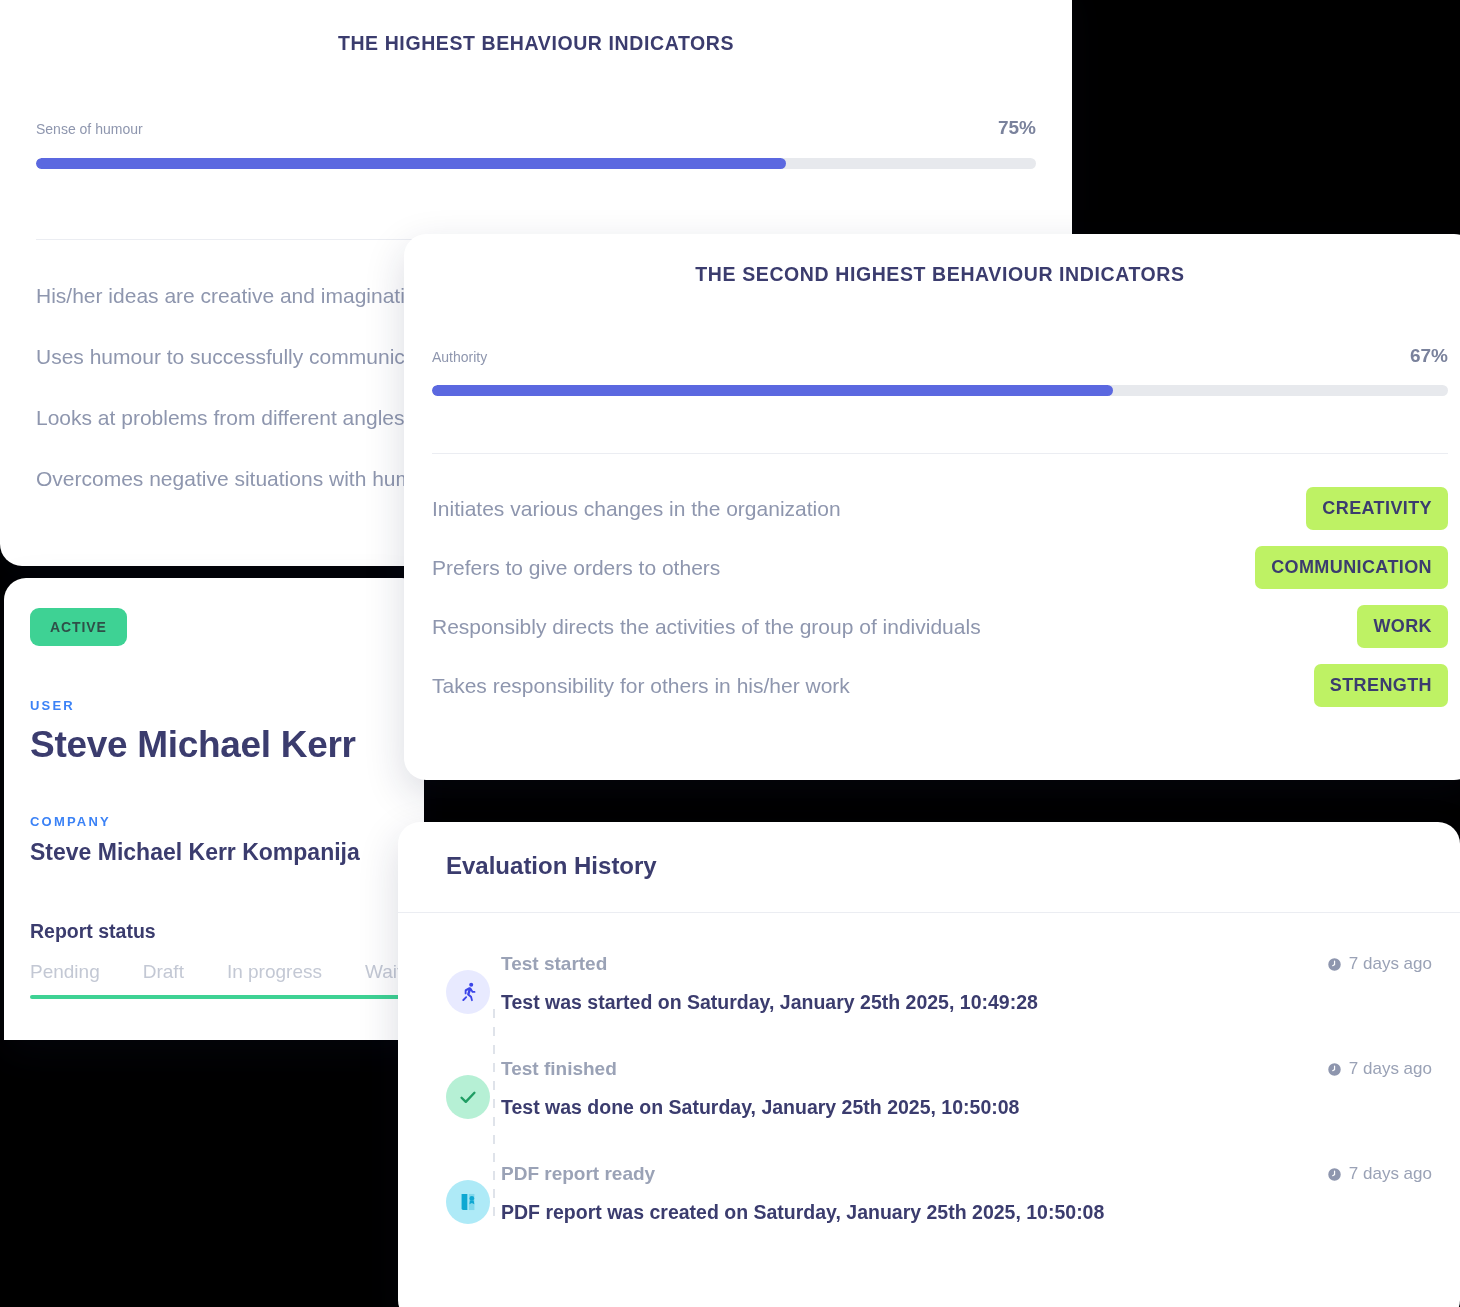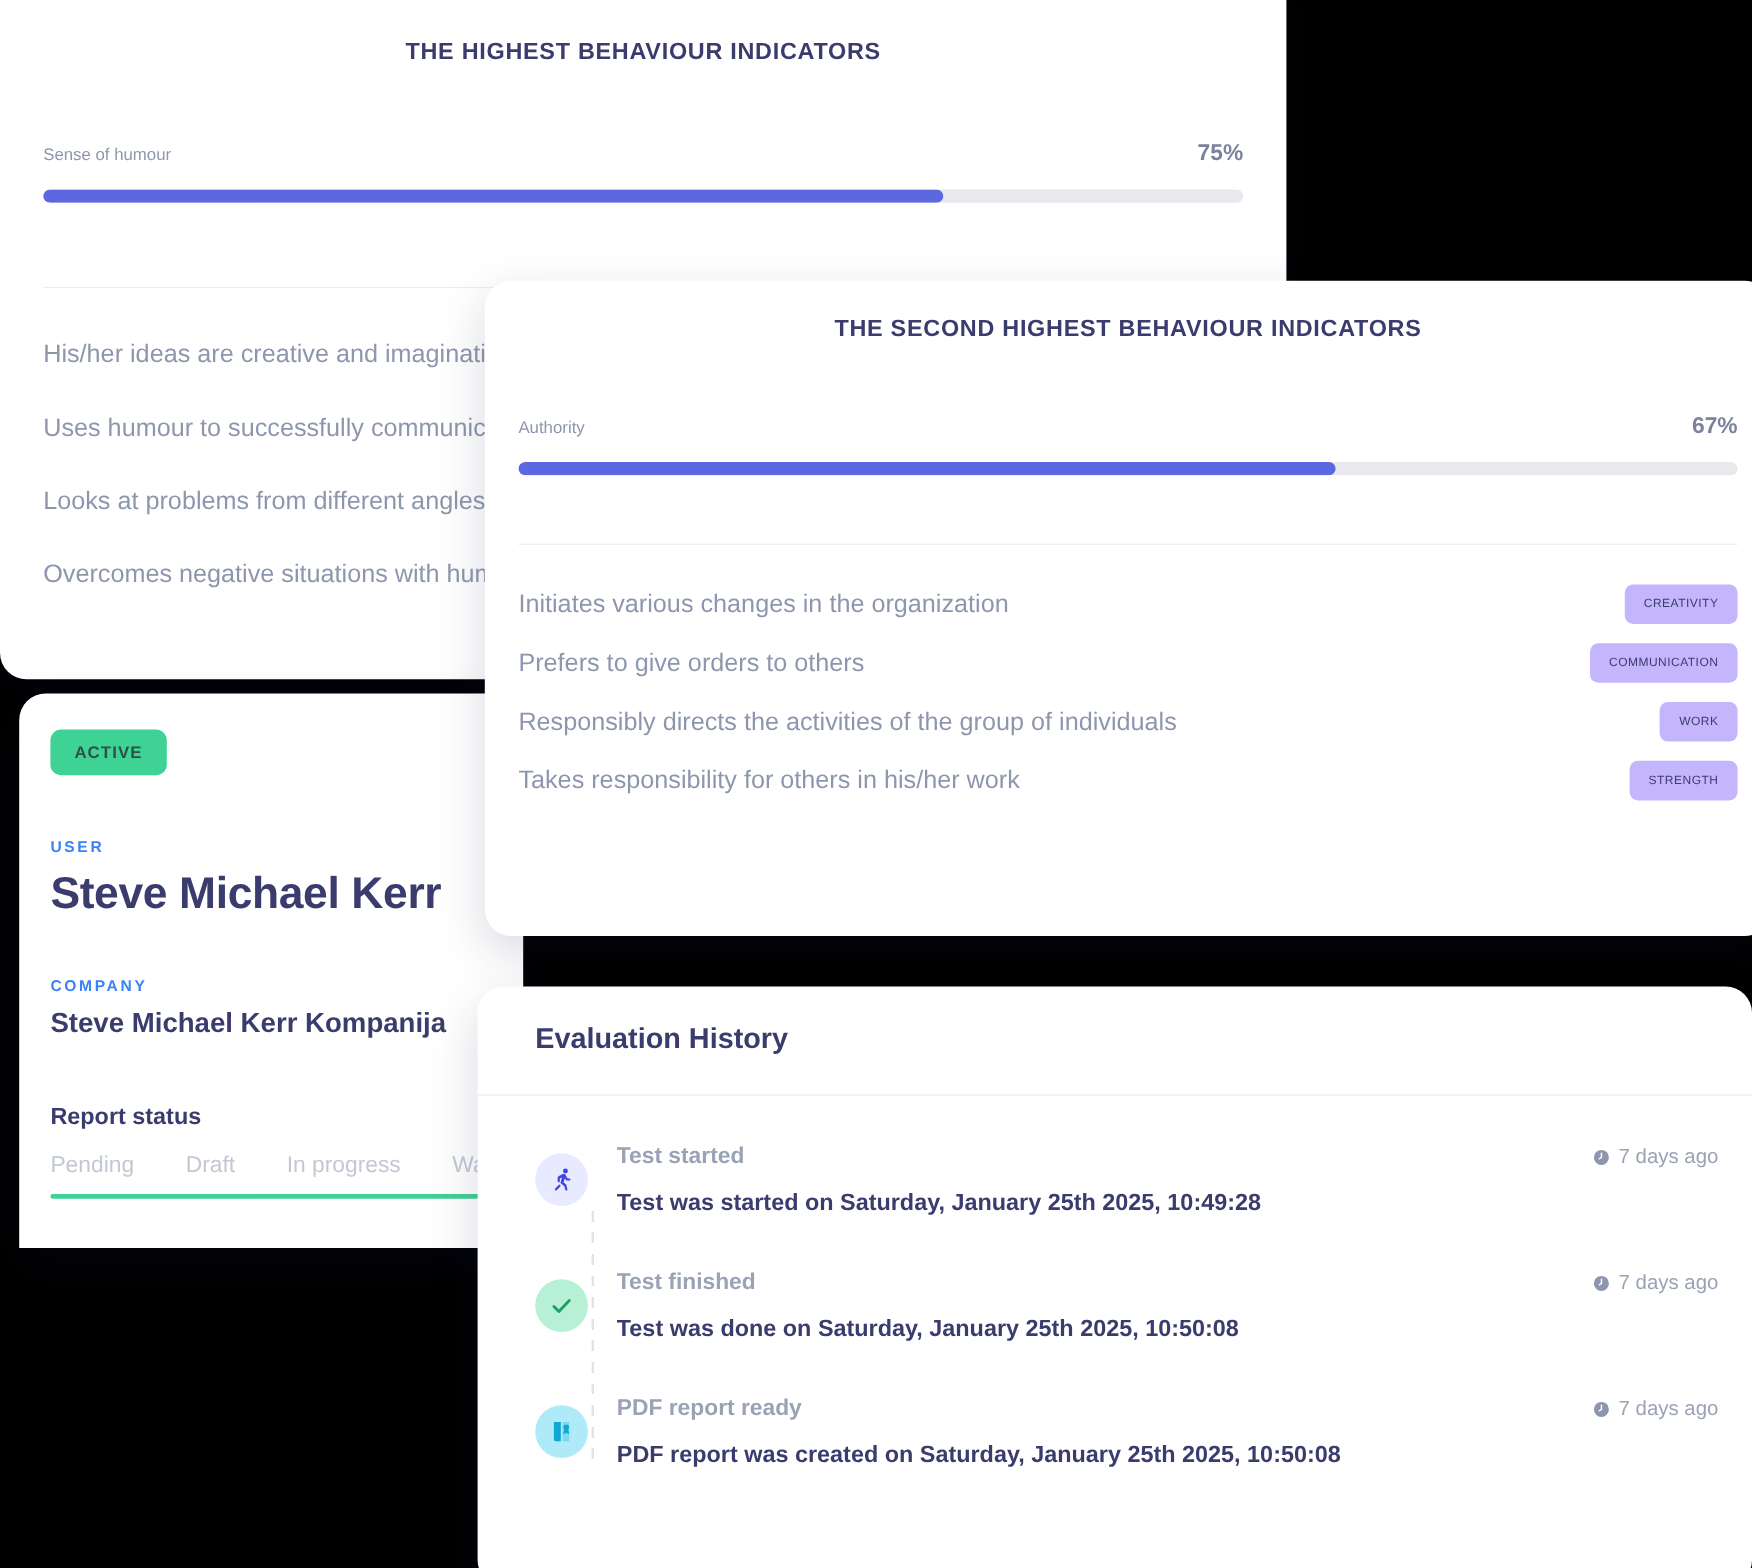--- a/index.html
+++ b/index.html
@@ -86,41 +86,41 @@
     align-items: center;
     justify-content: space-between;
     font-size: 21px;
     color: #8e96ae;
     font-weight: 400;
     white-space: nowrap;
   }
 
   .tag {
     display: inline-block;
-    background: #c4b5fd;
-    color: #3b3c6e;
-    font-size: 10px;
-    font-weight: 400;
+    background: #bef264;
+    color: #3b3c6e;
+    font-size: 18px;
+    font-weight: 700;
     letter-spacing: 0.4px;
     padding: 11px 16px;
     border-radius: 7px;
   }
 
   
   #card-second {
     left: 404px;
     top: 234px;
     width: 1072px;
     height: 546px;
     padding: 0 28px;
   }
 
   
   #card-profile {
-    left: 16px;
+    left: 4px;
     top: 578px;
     width: 420px;
     height: 462px;
     border-top-left-radius: 22px;
     border-bottom-left-radius: 0;
     padding: 0 26px;
   }
 
   .status-badge {
     display: inline-block;
@@ -204,22 +204,22 @@
     background: repeating-linear-gradient(
       to bottom,
       #dfe3ea 0px, #dfe3ea 9px,
       transparent 9px, transparent 18px
     );
   }
 
   .tl-item {
     position: relative;
     display: flex;
-    align-items: center;
-    gap: 24px;
+    align-items: flex-end;
+    gap: 11px;
   }
 
   .tl-dot {
     position: relative;
     z-index: 2;
     flex: 0 0 auto;
     width: 44px;
     height: 44px;
     border-radius: 50%;
     display: flex;

